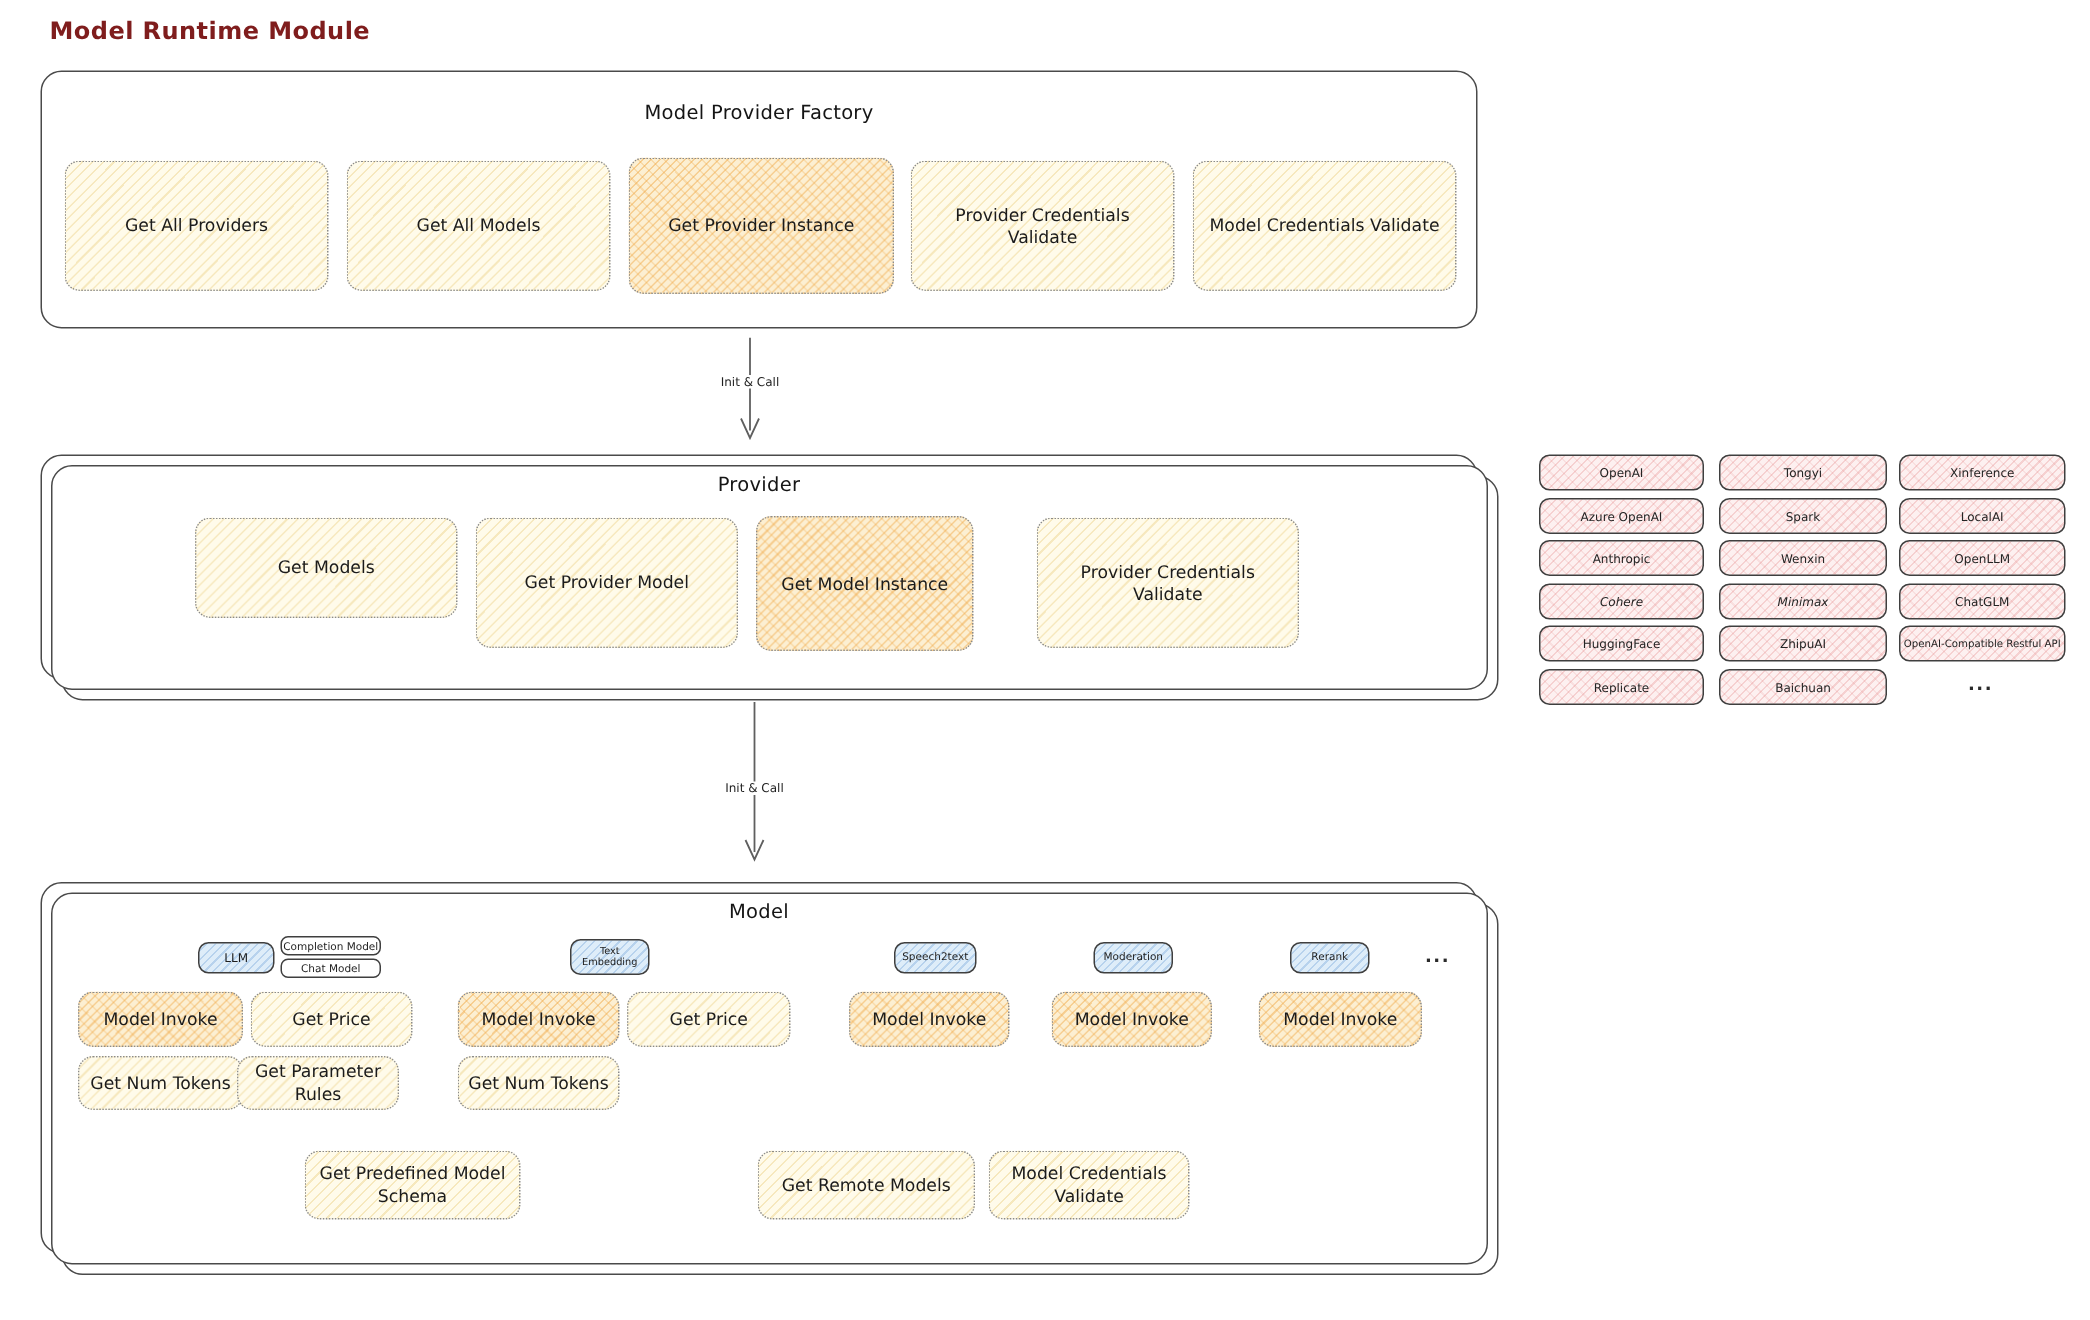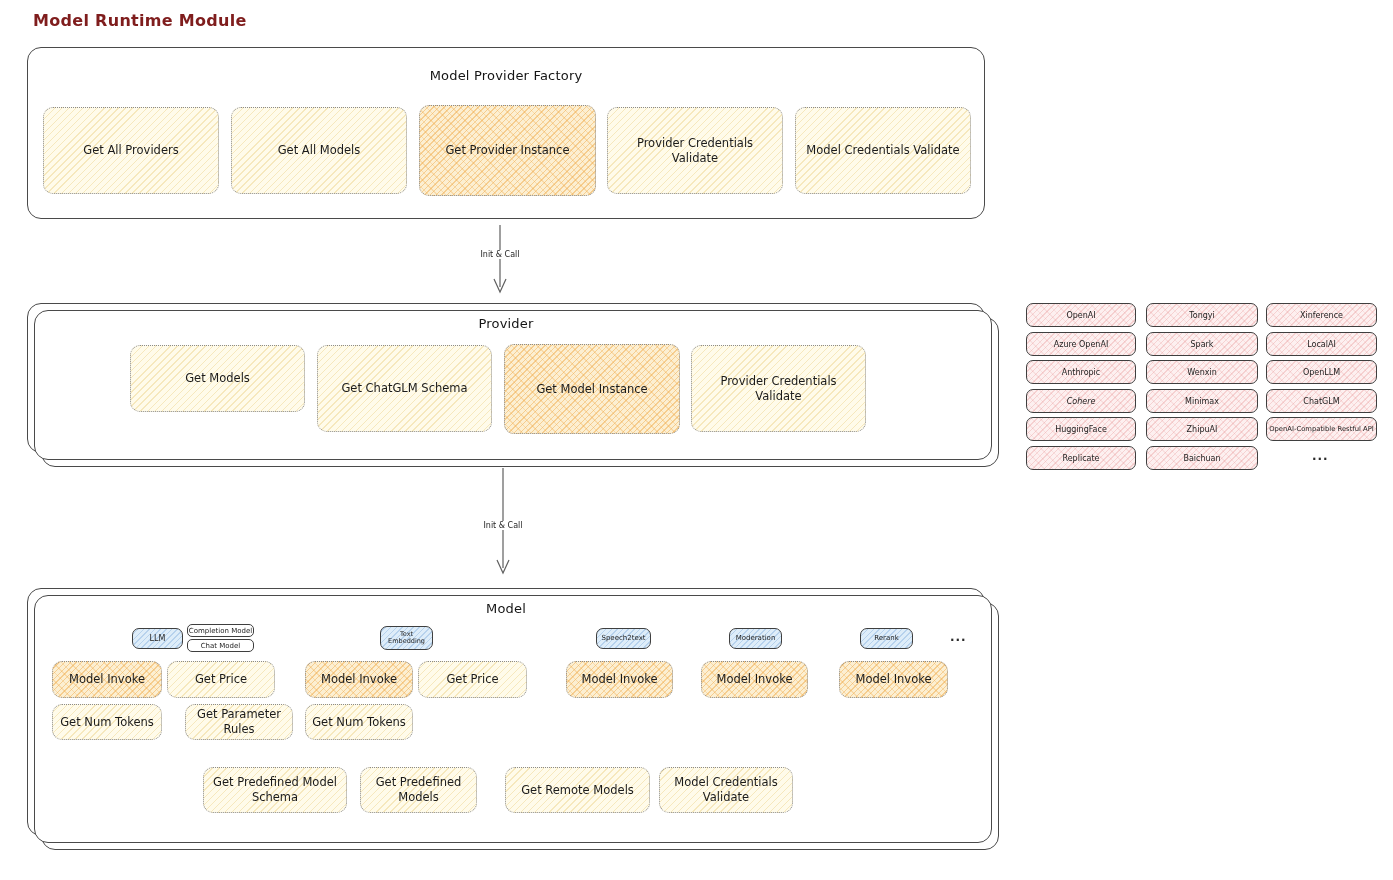--- a/index.html
+++ b/index.html
@@ -94,35 +94,35 @@
 
   <svg class="arrow" style="left:492px;top:225px;" width="16" height="70">
     <line x1="8" y1="0" x2="8" y2="62" stroke="#5f5f5f" stroke-width="1.2"></line>
     <polyline points="2,54 8,67 14,54" fill="none" stroke="#5f5f5f" stroke-width="1.2"></polyline>
   </svg>
   <div class="arrow-label" style="left:470px;top:250px;width:60px;">Init &amp; Call</div>
 
   <div class="bigbox stack" style="left:27px;top:303px;width:958px;height:150px;"></div>
   <div class="box-title" style="left:27px;top:316px;width:958px;">Provider</div>
   <div class="node" style="left:130px;top:345px;width:175px;height:67px;">Get Models</div>
-  <div class="node" style="left:317px;top:345px;width:175px;height:87px;">Get ChatGLM Schema</div>
-  <div class="node hl" style="left:504px;top:344px;width:176px;height:90px;">Get Model Instance</div>
+  <div class="node" style="left:317px;top:345px;width:175px;height:87px;">Get Provider Model</div>
+  <div class="node hl" style="left:504px;top:344px;width:145px;height:90px;">Get Model Instance</div>
   <div class="node" style="left:691px;top:345px;width:175px;height:87px;">Provider Credentials Validate</div>
 
   <div class="chip" style="left:1026px;top:303px;width:110px;height:24px;">OpenAI</div>
   <div class="chip" style="left:1026px;top:332px;width:110px;height:24px;">Azure OpenAI</div>
   <div class="chip" style="left:1026px;top:360px;width:110px;height:24px;">Anthropic</div>
   <div class="chip" style="left:1026px;top:389px;width:110px;height:24px;font-style:italic;">Cohere</div>
   <div class="chip" style="left:1026px;top:417px;width:110px;height:24px;">HuggingFace</div>
   <div class="chip" style="left:1026px;top:446px;width:110px;height:24px;">Replicate</div>
 
   <div class="chip" style="left:1146px;top:303px;width:112px;height:24px;">Tongyi</div>
   <div class="chip" style="left:1146px;top:332px;width:112px;height:24px;">Spark</div>
   <div class="chip" style="left:1146px;top:360px;width:112px;height:24px;">Wenxin</div>
-  <div class="chip" style="left:1146px;top:389px;width:112px;height:24px;">Minimax</div>
+  <div class="chip" style="left:1146px;top:389px;width:112px;height:24px;font-style:italic;">Minimax</div>
   <div class="chip" style="left:1146px;top:417px;width:112px;height:24px;">ZhipuAI</div>
   <div class="chip" style="left:1146px;top:446px;width:112px;height:24px;">Baichuan</div>
 
   <div class="chip" style="left:1266px;top:303px;width:111px;height:24px;">Xinference</div>
   <div class="chip" style="left:1266px;top:332px;width:111px;height:24px;">LocalAI</div>
   <div class="chip" style="left:1266px;top:360px;width:111px;height:24px;">OpenLLM</div>
   <div class="chip" style="left:1266px;top:389px;width:111px;height:24px;">ChatGLM</div>
   <div class="chip xs" style="left:1266px;top:417px;width:111px;height:24px;">OpenAI-Compatible Restful API</div>
   <div class="dots" style="left:1312px;top:449px;">...</div>
 
@@ -140,28 +140,27 @@
   <div class="badge-white" style="left:187px;top:639px;width:67px;height:13px;">Chat Model</div>
   <div class="badge-blue" style="left:380px;top:626px;width:53px;height:24px;font-size:6.5px;">Text Embedding</div>
   <div class="badge-blue" style="left:596px;top:628px;width:55px;height:21px;font-size:7px;">Speech2text</div>
   <div class="badge-blue" style="left:729px;top:628px;width:53px;height:21px;font-size:7px;">Moderation</div>
   <div class="badge-blue" style="left:860px;top:628px;width:53px;height:21px;font-size:7px;">Rerank</div>
   <div class="dots" style="left:950px;top:630px;">...</div>
 
   <div class="node hl" style="left:52px;top:661px;width:110px;height:37px;">Model Invoke</div>
   <div class="node" style="left:167px;top:661px;width:108px;height:37px;">Get Price</div>
   <div class="node" style="left:52px;top:704px;width:110px;height:36px;">Get Num Tokens</div>
-  <div class="node" style="left:185px;top:704px;width:108px;height:36px;">Get Parameter Rules</div>
+  <div class="node" style="left:158px;top:704px;width:108px;height:36px;">Get Parameter Rules</div>
 
   <div class="node hl" style="left:305px;top:661px;width:108px;height:37px;">Model Invoke</div>
   <div class="node" style="left:418px;top:661px;width:109px;height:37px;">Get Price</div>
   <div class="node" style="left:305px;top:704px;width:108px;height:36px;">Get Num Tokens</div>
 
   <div class="node hl" style="left:566px;top:661px;width:107px;height:37px;">Model Invoke</div>
   <div class="node hl" style="left:701px;top:661px;width:107px;height:37px;">Model Invoke</div>
   <div class="node hl" style="left:839px;top:661px;width:109px;height:37px;">Model Invoke</div>
 
   <div class="node" style="left:203px;top:767px;width:144px;height:46px;">Get Predefined Model Schema</div>
-  <div class="node" style="left:360px;top:767px;width:117px;height:46px;">Get Predefined Models</div>
   <div class="node" style="left:505px;top:767px;width:145px;height:46px;">Get Remote Models</div>
   <div class="node" style="left:659px;top:767px;width:134px;height:46px;">Model Credentials Validate</div>
 
 </div>
 
 </body></html>

